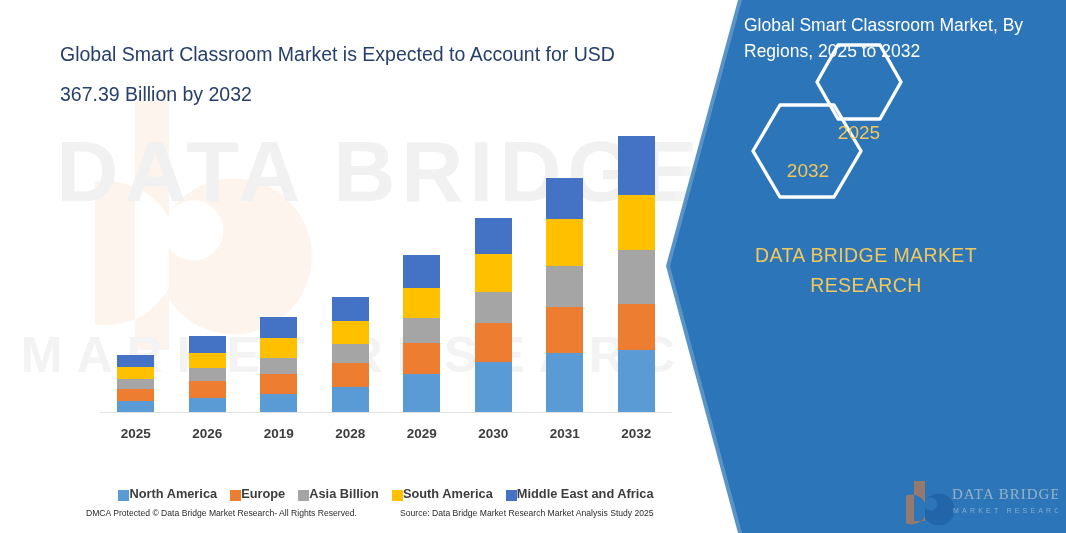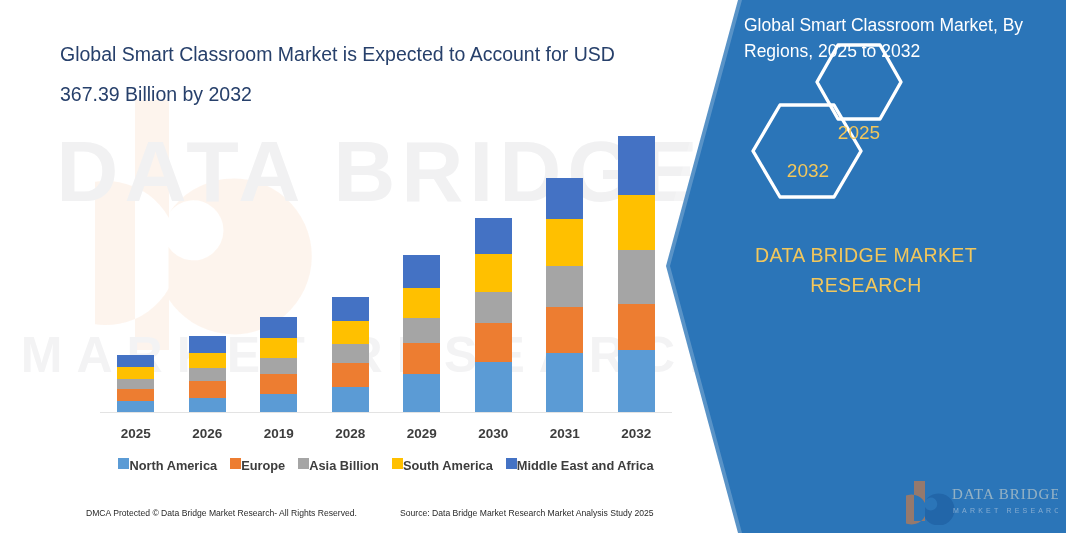--- a/index.html
+++ b/index.html
@@ -55,21 +55,21 @@
   }
   .xlabel{
     width:71.5px;text-align:center;font-size:13.5px;font-weight:700;color:#3d3d3d;
   }
 
   
   .legend{
     position:absolute;left:90px;top:458px;width:592px;
     display:flex;justify-content:center;align-items:center;gap:13px;
   }
-  .legend-item{display:flex;align-items:flex-start;}
+  .legend-item{display:flex;align-items:flex-end;margin-top:28px;}
   .legend-swatch{width:11px;height:11px;display:inline-block;}
   .legend-label{font-size:12.8px;font-weight:700;color:#3d3d3d;white-space:nowrap;}
 
   
   .footer-left{
     position:absolute;left:86px;top:508px;font-size:8.6px;color:#2a2a2a;white-space:nowrap;
   }
   .footer-right{
     position:absolute;left:400px;top:508px;font-size:8.6px;color:#2a2a2a;white-space:nowrap;
   }

